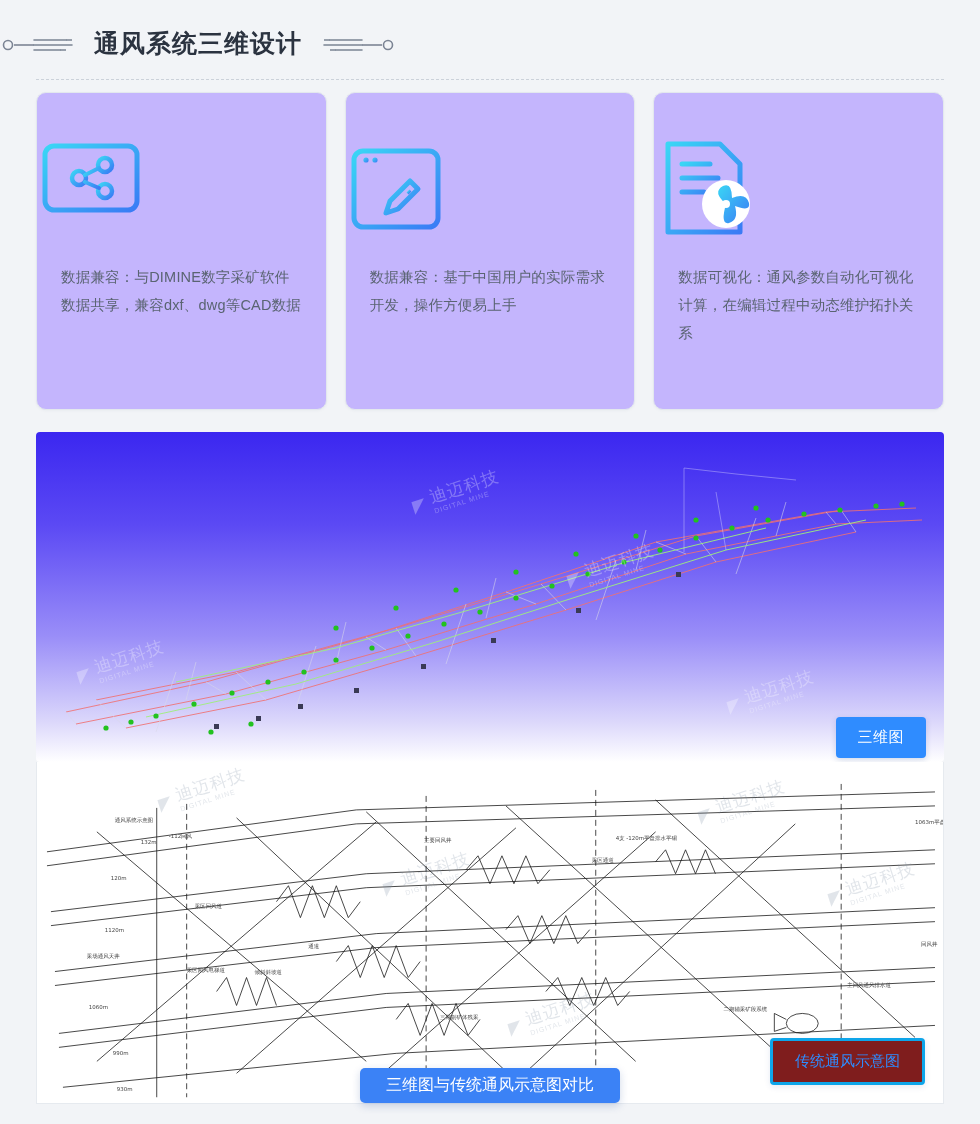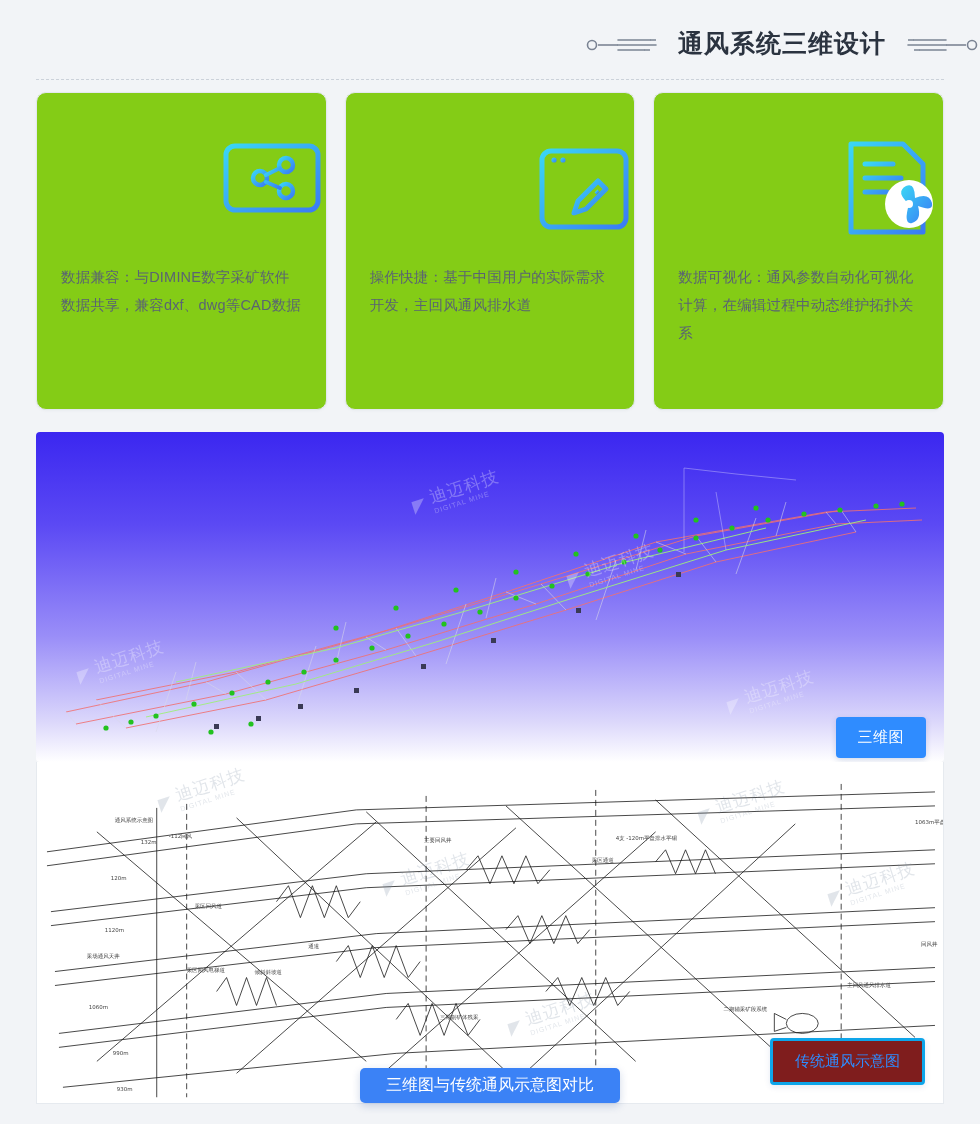--- a/index.html
+++ b/index.html
@@ -16,21 +16,21 @@
     background: #f2f4f7;
     overflow: hidden;
   }
 
   
   .header {
     position: relative;
     height: 90px;
     display: flex;
     align-items: center;
-    justify-content: flex-end;
+    justify-content: flex-start;
     gap: 16px;
   }
   .header-title {
     font-size: 25px;
     font-weight: bold;
     color: #2b3340;
     letter-spacing: 1px;
     line-height: 1;
     padding-bottom: 4px;
   }
@@ -53,26 +53,26 @@
   
   .cards {
     display: flex;
     gap: 18px;
     padding: 0 36px;
     margin-top: 2px;
   }
   .card {
     flex: 1 1 0;
     height: 318px;
-    background: #84cc16;
+    background: #c4b5fd;
     border: 1px solid #e3e8ee;
     border-radius: 10px;
     display: flex;
     flex-direction: column;
-    align-items: flex-end;
+    align-items: flex-start;
     box-shadow: 0 1px 3px rgba(30,50,80,0.04);
   }
   .card-icon {
     margin-top: 40px;
     height: 112px;
     display: flex;
     align-items: center;
     justify-content: center;
   }
   .card-text {
@@ -224,21 +224,21 @@
             </linearGradient>
           </defs>
           <rect x="8" y="12" width="84" height="76" rx="9" fill="none" stroke="url(#g2)" stroke-width="5"></rect>
           <path d="M8 30 H92" stroke="url(#g2)" stroke-width="5"></path>
           <circle cx="20" cy="21" r="2.6" fill="url(#g2)"></circle>
           <circle cx="29" cy="21" r="2.6" fill="url(#g2)"></circle>
           <path d="M64 42 L44 62 L40 74 L52 70 L72 50 Z" fill="none" stroke="url(#g2)" stroke-width="5" stroke-linejoin="round"></path>
           <path d="M62 52 L64 54" stroke="url(#g2)" stroke-width="4"></path>
         </svg>
       </div>
-      <p class="card-text">操作快捷：基于中国用户的实际需求开发，主回风通风排水道</p>
+      <p class="card-text">数据兼容：基于中国用户的实际需求开发，操作方便易上手</p>
     </div>
 
 
     <div class="card">
       <div class="card-icon">
         <svg width="106" height="102" viewBox="0 0 106 102">
           <defs>
             <linearGradient id="g4" x1="0" y1="0" x2="1" y2="1">
               <stop offset="0%" stop-color="#3ad6f5"></stop>
               <stop offset="100%" stop-color="#3a7bf5"></stop>

